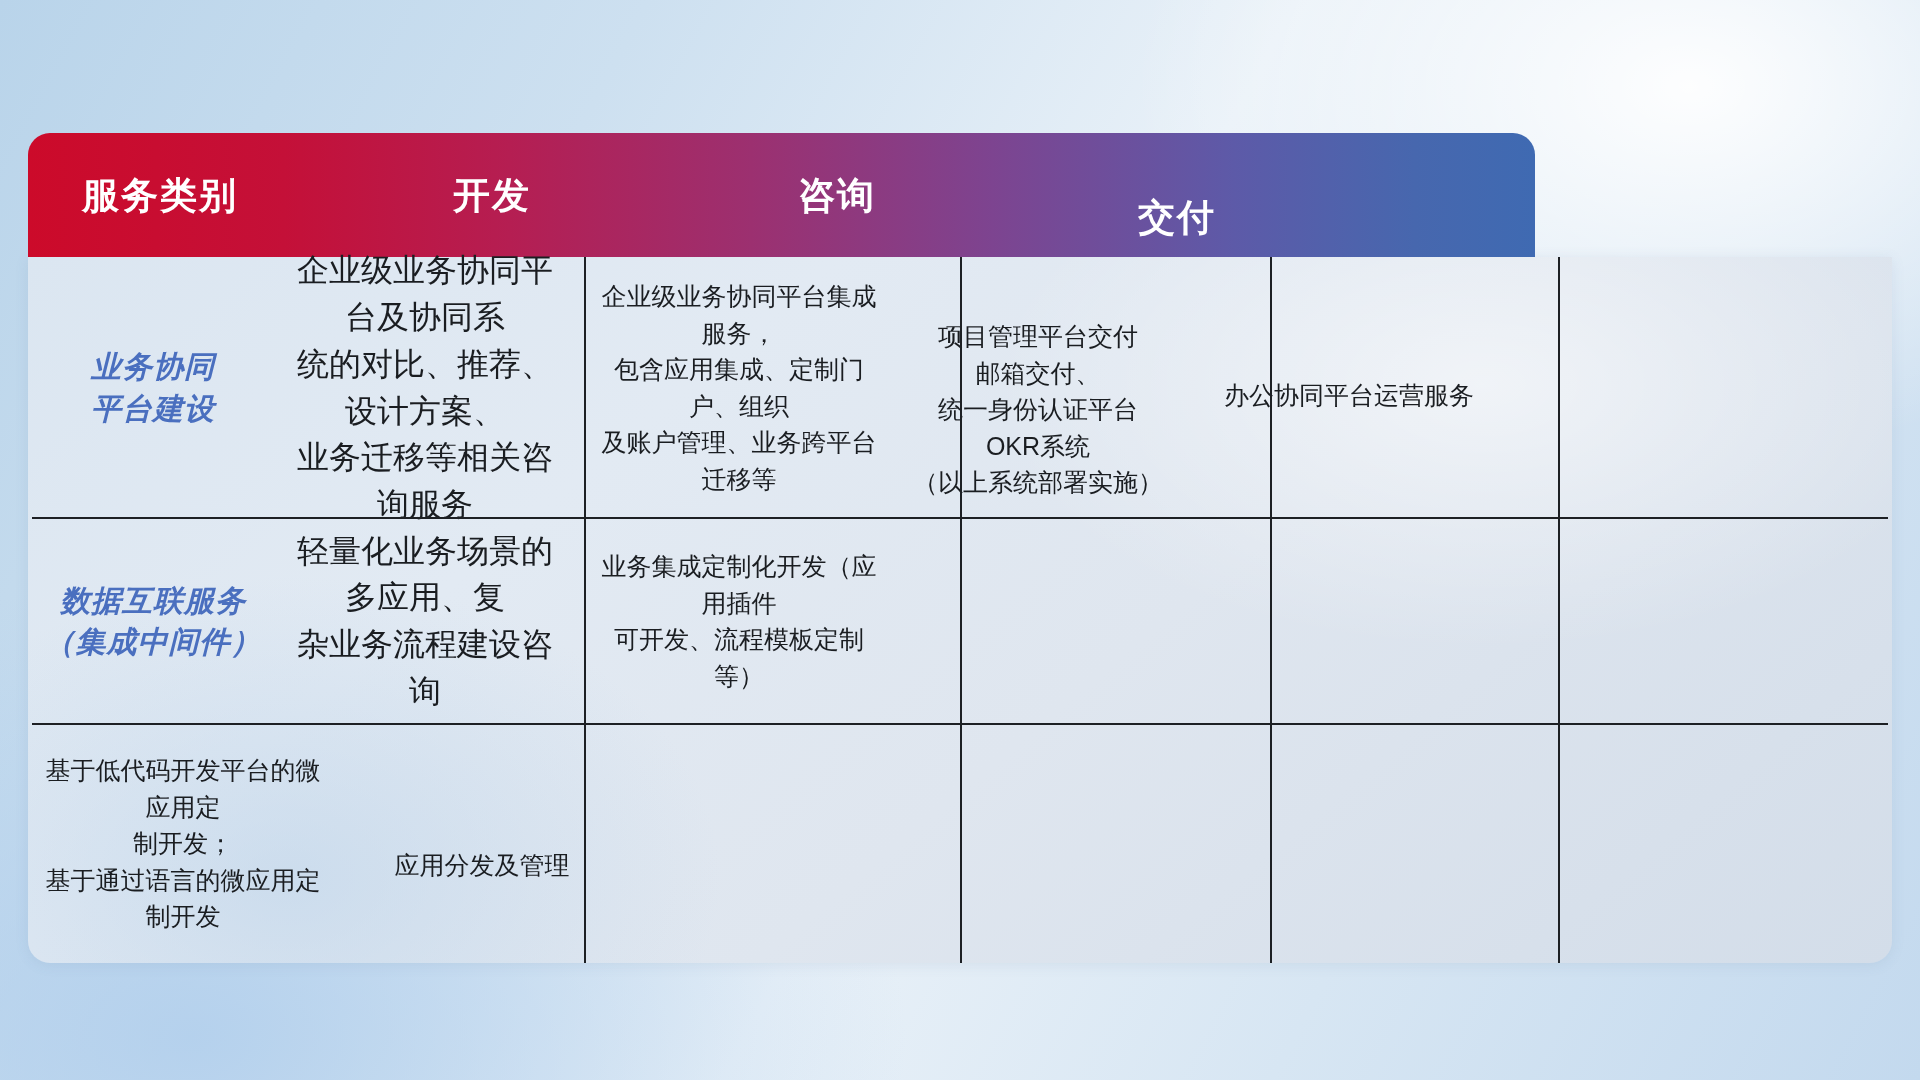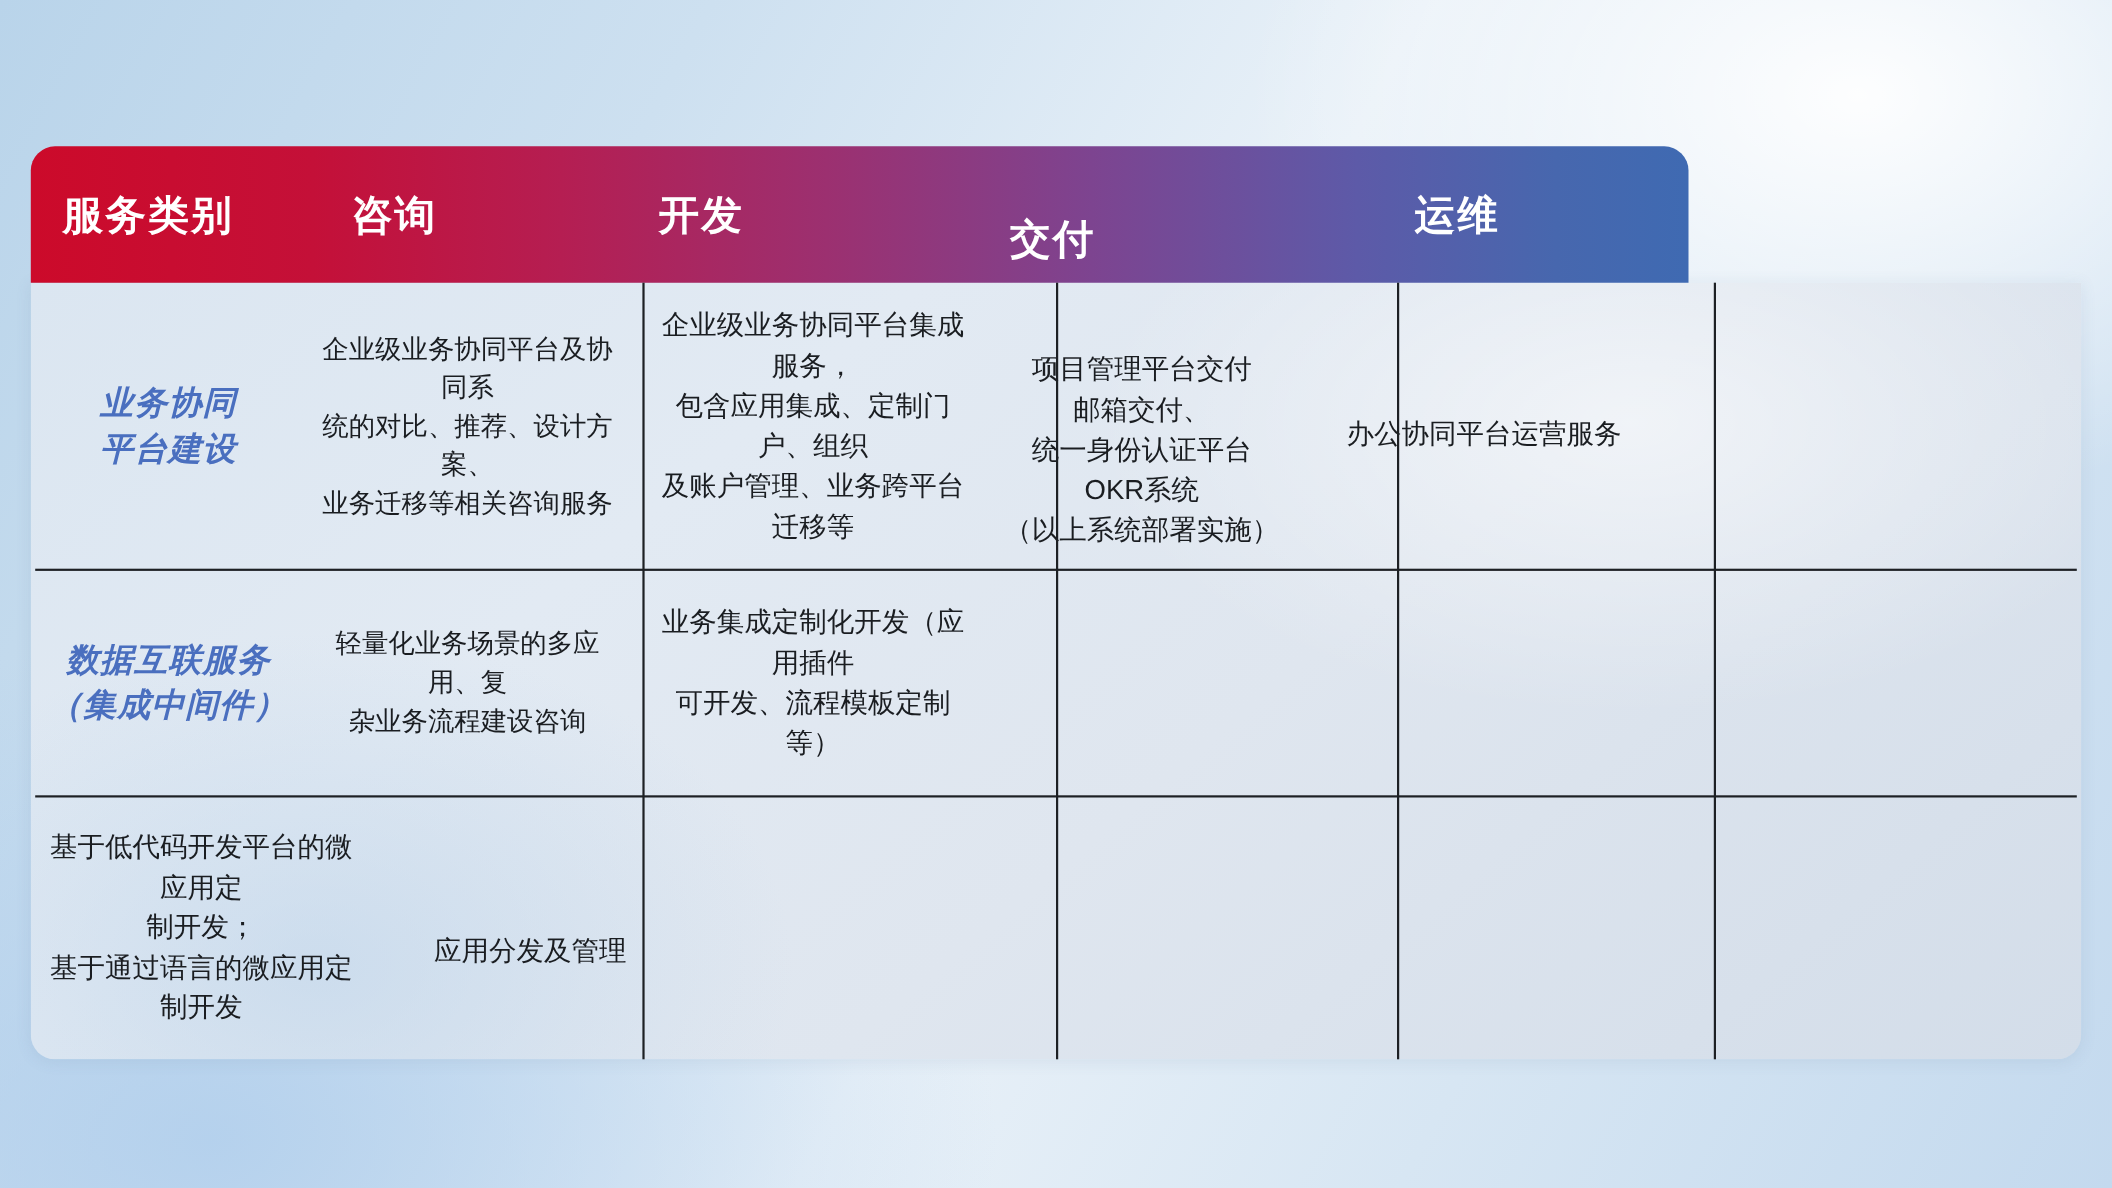--- a/index.html
+++ b/index.html
@@ -157,40 +157,39 @@
     font-style: italic;
   }
   .consult-text {
     flex: 1 1 auto;
     display: flex;
     align-items: center;
     justify-content: center;
     padding: 0 18px 0 6px;
     text-align: center;
     white-space: pre-line;
-    font-size: 24px;
+    font-size: 32px;
     line-height: 1.46;
     color: #1a1d21;
   }
 </style>
 </head>
 <body>
 
 <div id="stage">
 
   <div class="table-card">
 
     <div class="table-body-bg"></div>
 
     <div class="table-header">
       <div class="th th-0">服务类别</div>
+      <div class="th th-2">开发</div>
       <div class="th th-1">咨询</div>
-      <div class="th th-2">开发</div>
       <div class="th th-3">交付</div>
-      <div class="th th-4">运维</div>
     </div>
 
     <div class="rows">
 
       <div class="row row-0">
         <div class="cell c-0">
           <div class="cat-label">业务协同
 平台建设</div>
           <div class="consult-text">企业级业务协同平台及协同系
 统的对比、推荐、设计方案、

